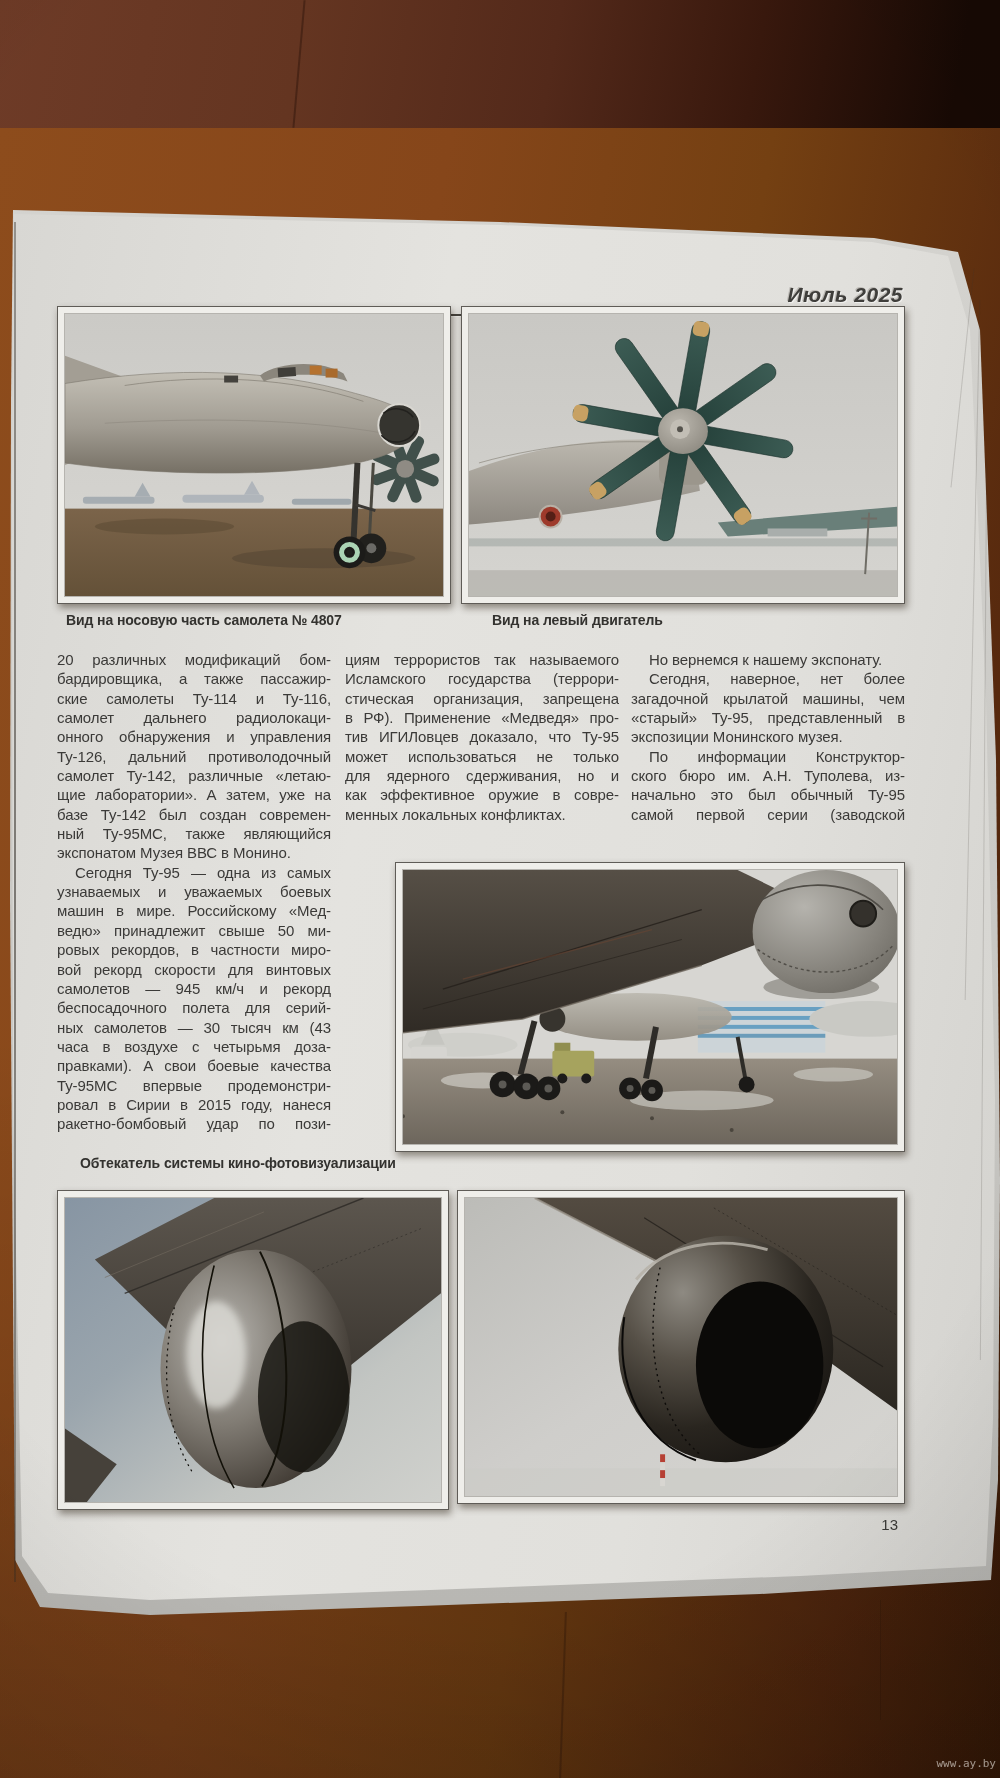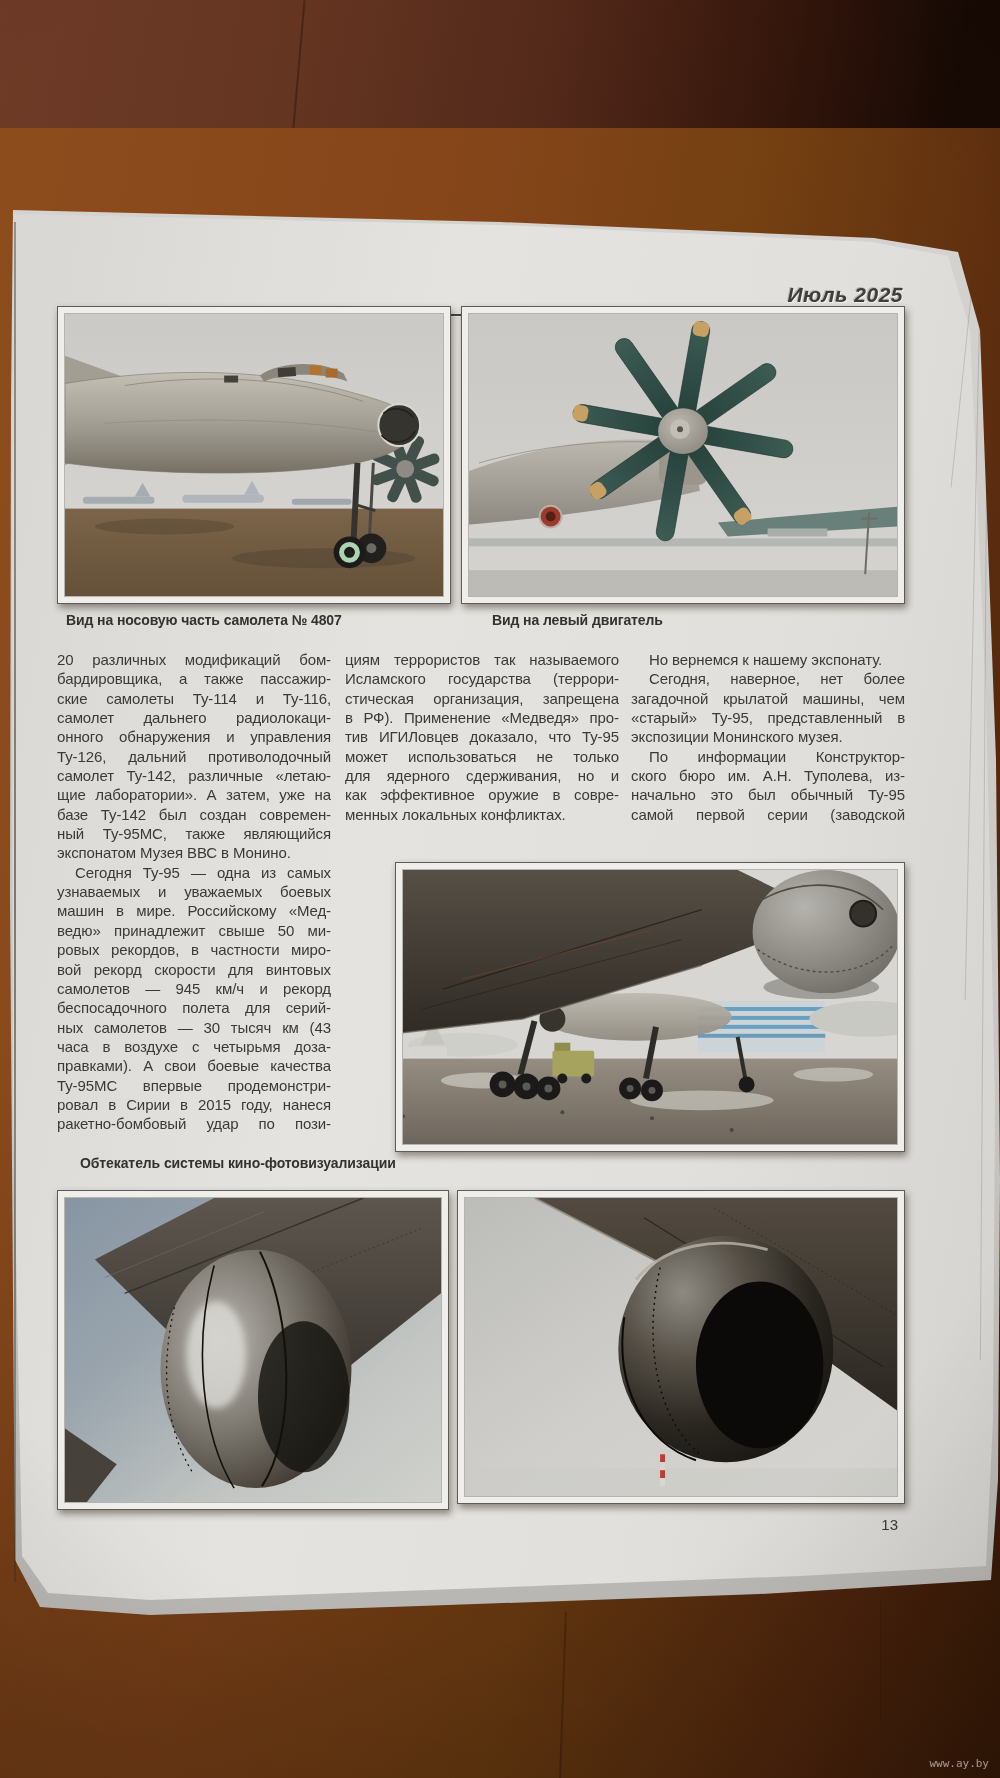--- a/index.html
+++ b/index.html
@@ -53,21 +53,21 @@
        color:#3b3a38;letter-spacing:-.1px;}
   .col1{left:57px;} .col2{left:345px;} .col3{left:631px;}
   .tl{text-align:justify;text-align-last:justify;overflow:hidden;white-space:nowrap;}
   .tl.end{text-align-last:left;}
   .tl.ind{text-indent:18px;}
   .pagenum{position:absolute;left:838px;top:1516px;width:60px;text-align:right;
            font-size:15px;color:#3a3a37;}
   
   .vignette{position:absolute;inset:0;pointer-events:none;
     background:radial-gradient(120% 90% at 45% 42%,rgba(0,0,0,0) 55%,rgba(0,0,0,.24) 100%);}
-  .wm{position:absolute;right:11px;bottom:8px;font-size:11px;letter-spacing:0;
+  .wm{position:absolute;right:4px;bottom:8px;font-size:11px;letter-spacing:0;
       color:rgba(233,228,221,.62);font-family:"DejaVu Sans Mono",monospace;}
 </style>
 </head>
 <body>
 
 <div class="scene">
 
   <div class="wall"></div>
   <div class="table"></div>
   <div class="crack c1"></div>

